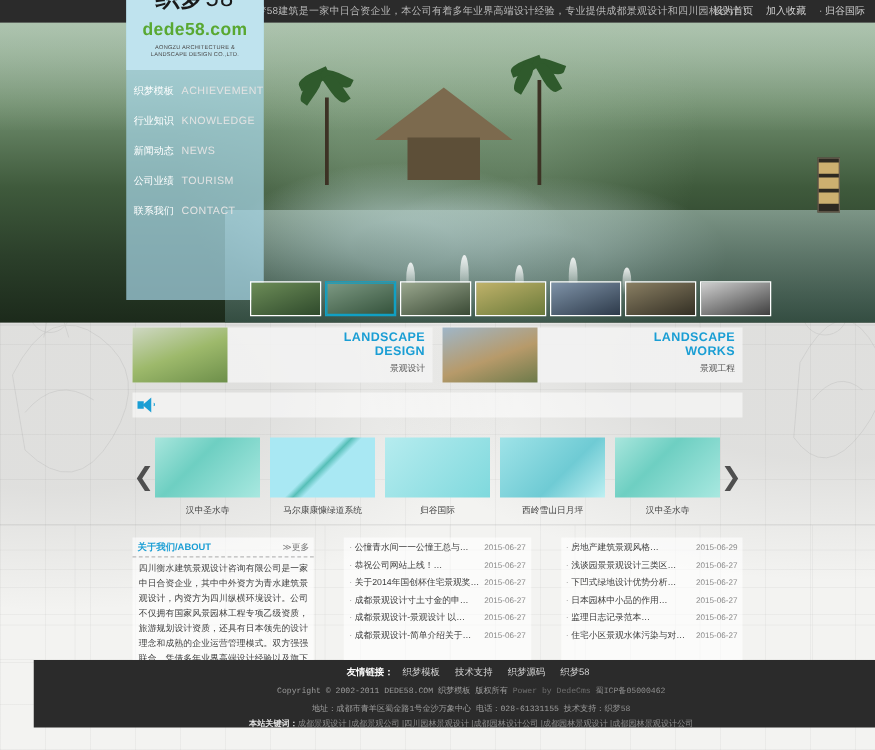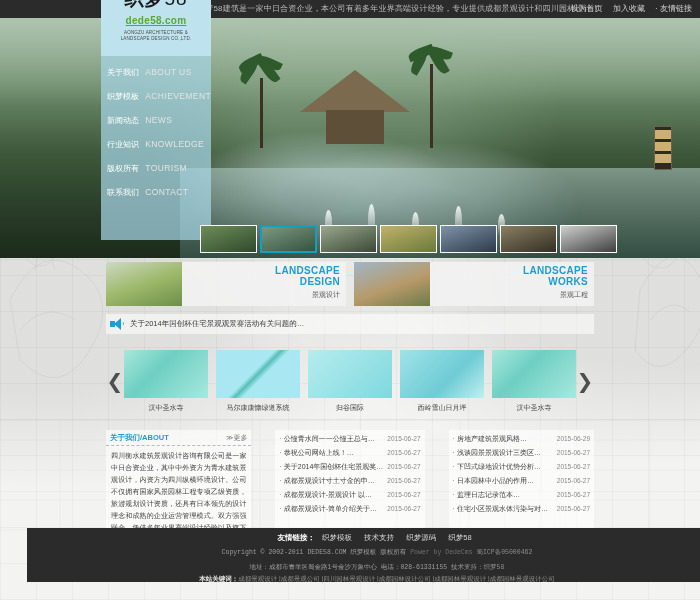--- a/index.html
+++ b/index.html
@@ -86,21 +86,21 @@
   .logo-panel {
     position: absolute; left: 101px; top: -18px; width: 110px; height: 258px;
     background: rgba(166,214,230,0.72); z-index: 7;
   }
   .logo-box {
     position:absolute; left:0; top:0; width:110px; height:74px;
     background:#bfe3ee; text-align:center; padding-top:4px;
   }
   .logo-cn { font-size: 19px; font-weight: 700; color:#1a1a1a; letter-spacing:1px; }
   .logo-cn .num { font-weight: 400; }
-  .logo-en { font-size: 10px; font-weight: 700; color:#59a832; letter-spacing:.3px; margin-top:3px;text-decoration:underline; }
+  .logo-en { font-size: 14px; font-weight: 700; color:#59a832; letter-spacing:.3px; margin-top:3px; }
   .logo-sub { font-size: 4.5px; color:#4a4a4a; line-height: 6px; margin-top: 4px; letter-spacing:.2px; }
   .nav { position:absolute; left:0; top:78px; width:110px; }
   .nav-item {
     height: 24px; line-height: 24px; padding-left: 6px; white-space: nowrap;
     color: #f2f2f2; font-size: 8px; cursor:pointer;
   }
   .nav-item .cn { color:#ffffff; }
   .nav-item .en { color:#e3e3e3; margin-left:4px; letter-spacing:.4px; font-size:8.5px; }
 
   
@@ -191,21 +191,21 @@
       <path d="M0 440 h700 M0 470 h700 M0 500 h700 M0 530 h700"></path>
       <path d="M60 420 v140 M160 420 v140 M260 420 v140 M360 420 v140 M460 420 v140 M560 420 v140 M650 420 v140"></path>
     </g>
   </svg>
 
   <div class="topbar">
     <div class="intro">织梦58建筑是一家中日合资企业，本公司有着多年业界高端设计经验，专业提供成都景观设计和四川园林设计！</div>
     <div class="links">
       <a>设为首页</a>
       <a>加入收藏</a>
-      <a>· 友情链接</a>
+      <a>· 归谷国际</a>
     </div>
   </div>
 
   <div class="hero">
     <div class="hero-photo"></div>
     <div class="hero-sky"></div>
     <div class="hero-water"></div>
 
     <div class="hut">
       <div class="roof"></div>
@@ -247,37 +247,33 @@
       </div>
       <div class="logo-en">dede58.com</div>
       <div class="logo-sub">
         <div>AONGZU ARCHITECTURE &amp;</div>
         <div>LANDSCAPE DESIGN CO.,LTD.</div>
       </div>
     </div>
 
     <div class="nav">
       <div class="nav-item">
-        <span class="cn">关于我们</span>
-        <span class="en">ABOUT US</span>
-      </div>
-      <div class="nav-item">
         <span class="cn">织梦模板</span>
         <span class="en">ACHIEVEMENT</span>
+      </div>
+      <div class="nav-item">
+        <span class="cn">行业知识</span>
+        <span class="en">KNOWLEDGE</span>
       </div>
       <div class="nav-item">
         <span class="cn">新闻动态</span>
         <span class="en">NEWS</span>
       </div>
       <div class="nav-item">
-        <span class="cn">行业知识</span>
-        <span class="en">KNOWLEDGE</span>
-      </div>
-      <div class="nav-item">
-        <span class="cn">版权所有</span>
+        <span class="cn">公司业绩</span>
         <span class="en">TOURISM</span>
       </div>
       <div class="nav-item">
         <span class="cn">联系我们</span>
         <span class="en">CONTACT</span>
       </div>
     </div>
   </div>
 
   <div class="thumbs">
@@ -314,21 +310,20 @@
       </div>
     </div>
   </div>
 
   <div class="notice">
     <span class="horn">
         <i class="b"></i>
         <i class="c"></i>
         <i class="w"></i>
       </span>
-    <span>关于2014年国创杯住宅景观观景赛活动有关问题的…</span>
   </div>
 
   <div class="carousel">
     <div class="arrow">❮</div>
     <div class="slides">
       <div class="slide">
         <div class="img" style="background:linear-gradient(135deg,#a9e6dd,#6ecfc2 40%,#a8e8e0);"></div>
         <div class="cap">汉中圣水寺</div>
       </div>
       <div class="slide">

